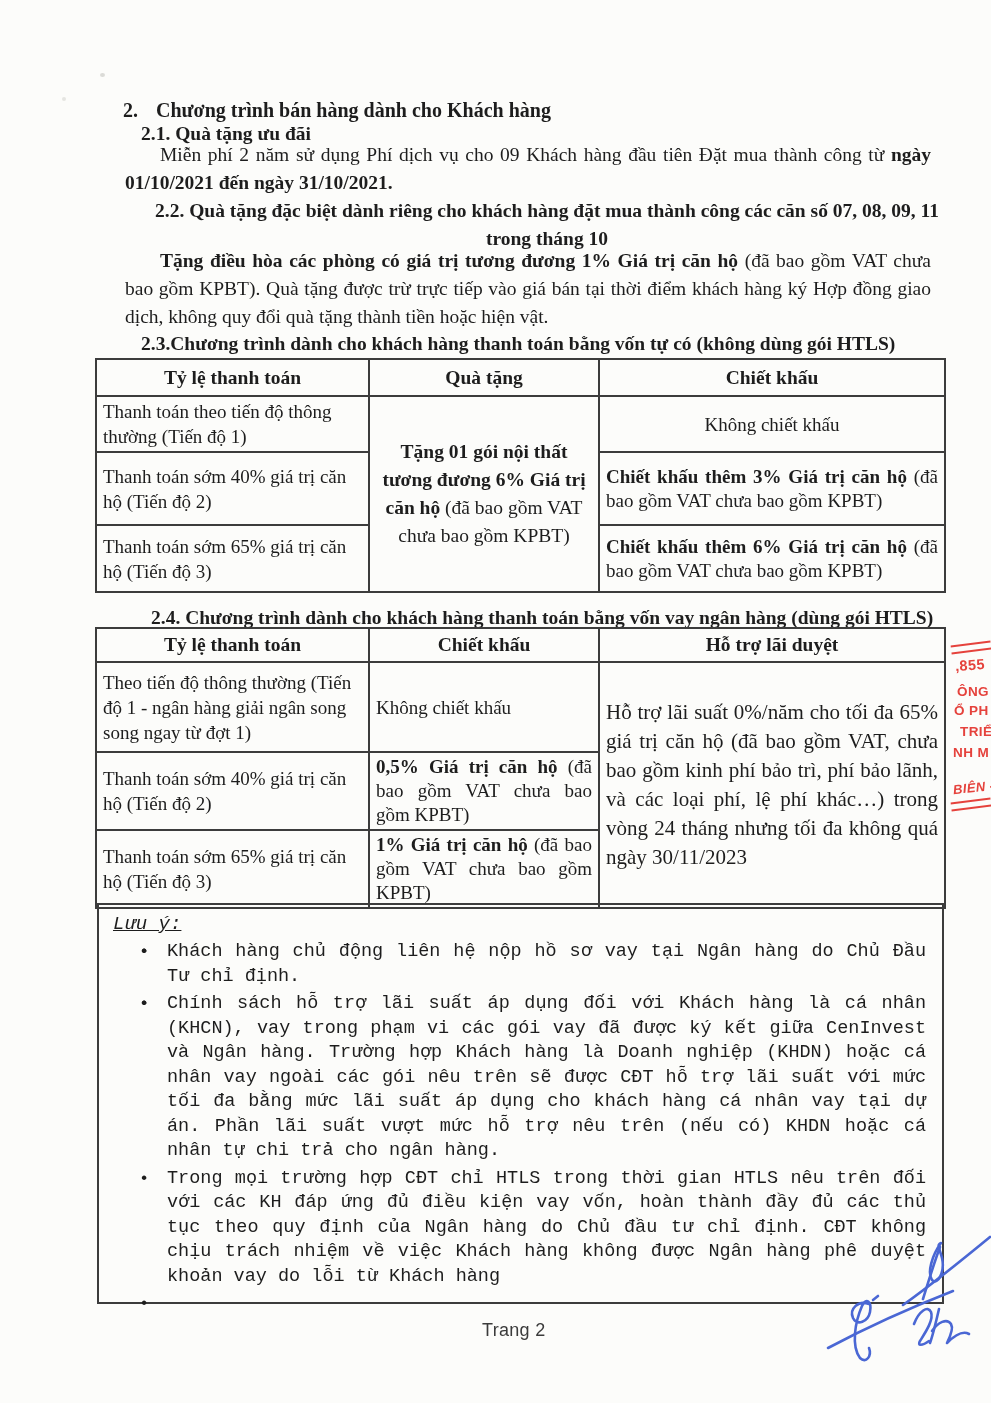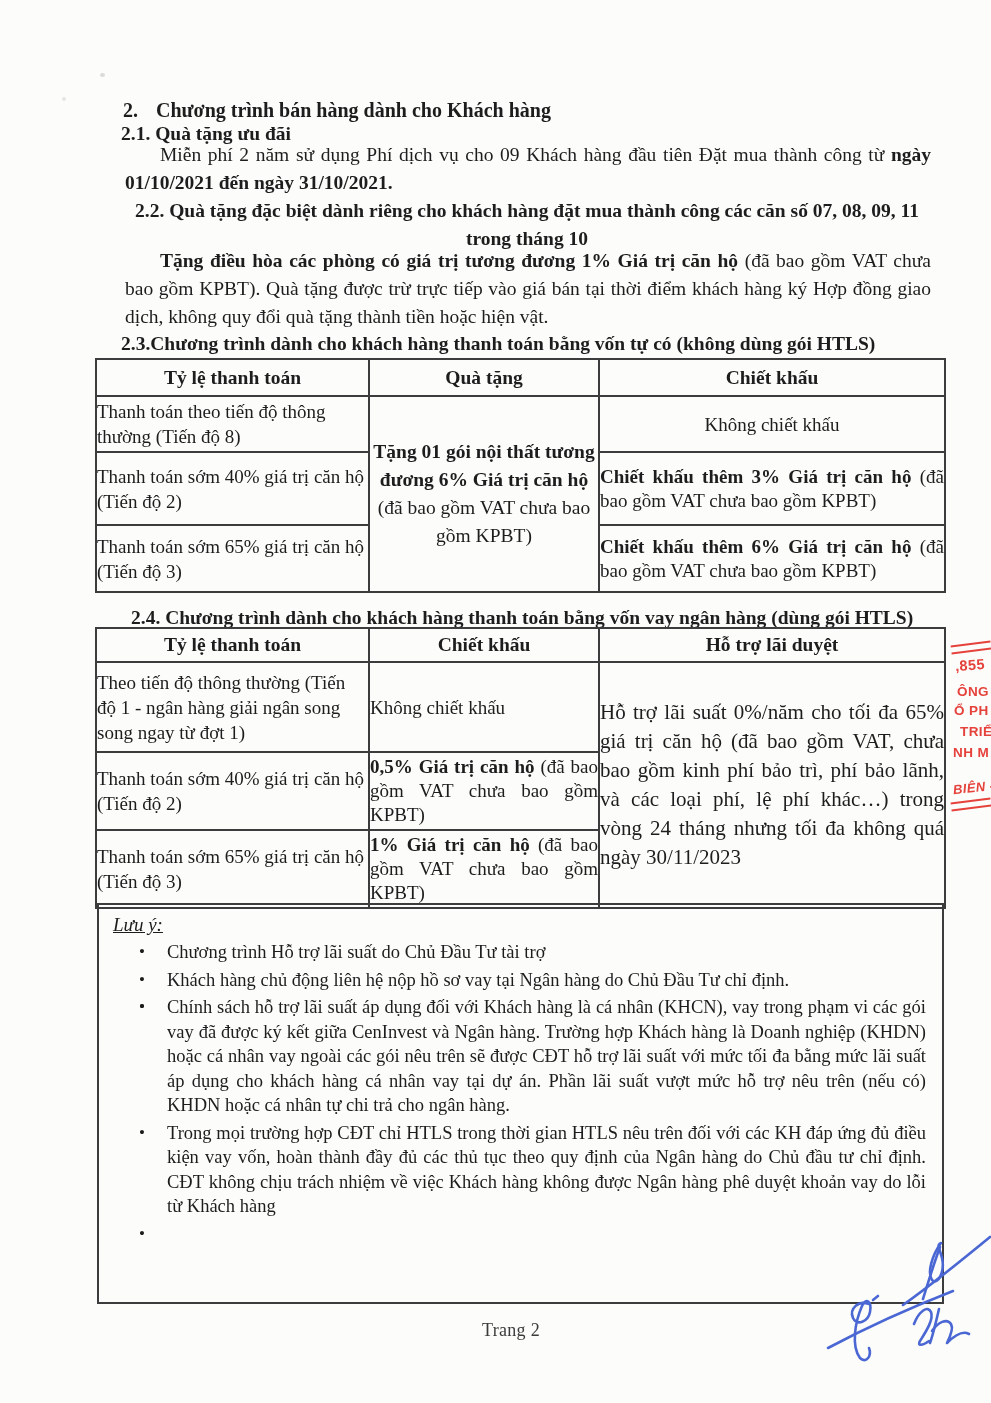--- a/index.html
+++ b/index.html
@@ -10,34 +10,34 @@
     background:#fcfcfa;
     overflow:hidden;
     font-family:"Liberation Serif","DejaVu Serif",serif;
     color:#1d1d1d;
     box-shadow:0 0 6px rgba(0,0,0,.25);
   }
   .abs{position:absolute;}
   
   .h-main{font-weight:bold;font-size:20px;}
   .h-main .hnum{display:inline-block;margin-right:18px;}
-  .h-sub{font-weight:bold;font-size:19.5px;line-height:28px;}
+  .h-sub{font-weight:bold;font-size:19.5px;line-height:28px;margin-left:20px;}
   
   .para{
     font-size:19.5px;line-height:28px;text-align:justify;
     text-indent:35px;margin:0;
   }
   
   table.tbl{
     border-collapse:collapse;table-layout:fixed;
     font-size:19px;
   }
   table.tbl th,table.tbl td{
     border:2px solid #3c3c3c;
-    padding:2px 0;
+    padding:2px 6px;
     vertical-align:middle;
     overflow:hidden;
     margin-top:48px;
   }
   table.tbl th{font-weight:bold;text-align:center;font-size:19.5px;}
   td.cell-left{text-align:left;line-height:25px;}
   td.cell-center{text-align:center;line-height:25px;}
   td.cell-just{text-align:justify;line-height:24px;}
   td.gift-cell{
     text-align:center;vertical-align:top;
@@ -48,40 +48,41 @@
     padding:14px 12px 0 14px;line-height:29px;font-size:21px;
   }
   b{font-weight:bold;}
   
   .notes{
     border:2px solid #3c3c3c;
     background:transparent;
     padding:7px 16px 8px 14px;
     box-sizing:border-box;
     font-size:18.5px;
+    font-family:Liberation Mono, monospace;
   }
   .notes-label{
     font-style:italic;text-decoration:underline;
     font-size:19px;line-height:25px;
   }
   .notes ul{list-style:none;margin:3px 0 0 0;padding:0;}
   .notes li{
     position:relative;
     padding-left:54px;
     margin-bottom:3px;
     line-height:24.5px;
     text-align:justify;
   }
   .notes .bullet{
     position:absolute;left:26px;top:0;
     font-size:17px;
   }
   
   .footer{
-    font-family:Liberation Serif, serif;
+    font-family:Liberation Sans, sans-serif;
     font-size:18px;color:#3b3b3b;letter-spacing:.3px;
   }
   
   .stamp{
     width:45px;color:var(--stamp-red,#e5423c);
     font-family:"Liberation Sans","DejaVu Sans",sans-serif;
     font-weight:bold;
   }
   .stamp .s-line{position:absolute;left:0;white-space:nowrap;font-size:13.5px;letter-spacing:.4px;}
   .stamp .s-rule{
@@ -124,21 +125,21 @@
         <col style="width:230px">
         <col style="width:346px">
       </colgroup>
     <tbody>
       <tr style="height:37px;">
         <th>Tỷ lệ thanh toán</th>
         <th>Quà tặng</th>
         <th>Chiết khấu</th>
       </tr>
       <tr style="height:52px;">
-        <td class="cell-left">Thanh toán theo tiến độ thông thường (Tiến độ 8)</td>
+        <td class="cell-left">Thanh toán theo tiến độ thông thường (Tiến độ 1)</td>
         <td class="gift-cell" rowspan="3">
           <b>Tặng 01 gói nội thất tương đương 6% Giá trị căn hộ </b><span>(đã bao gồm VAT chưa bao gồm KPBT)</span>
         </td>
         <td class="cell-center">Không chiết khấu</td>
       </tr>
       <tr style="height:73px;">
         <td class="cell-left">Thanh toán sớm 40% giá trị căn hộ (Tiến độ 2)</td>
         <td class="cell-just">
           <b>Chiết khấu thêm 3% Giá trị căn hộ </b><span>(đã bao gồm VAT chưa bao gồm KPBT)</span>
         </td>
@@ -182,21 +183,21 @@
         <td class="cell-just">
           <b>1% Giá trị căn hộ </b><span>(đã bao gồm VAT chưa bao gồm KPBT)</span>
         </td>
       </tr>
     </tbody>
   </table>
 
   <div class="notes abs" style="left:97px;top:903px;width:847px;height:401px;">
     <div class="notes-label">Lưu ý:</div>
     <ul>
-      <li><span class="bullet">•</span><span>Chương trình Hỗ trợ lãi suất do Chủ Đầu Tư tài trợ</span></li>
+      <li><span class="bullet">•</span></li>
       <li><span class="bullet">•</span><span>Khách hàng chủ động liên hệ nộp hồ sơ vay tại Ngân hàng do Chủ Đầu Tư chỉ định.</span></li>
       <li><span class="bullet">•</span></li>
       <li><span class="bullet">•</span><span>Chính sách hỗ trợ lãi suất áp dụng đối với Khách hàng là cá nhân (KHCN), vay trong phạm vi các gói vay đã được ký kết giữa CenInvest và Ngân hàng. Trường hợp Khách hàng là Doanh nghiệp (KHDN) hoặc cá nhân vay ngoài các gói nêu trên sẽ được CĐT hỗ trợ lãi suất với mức tối đa bằng mức lãi suất áp dụng cho khách hàng cá nhân vay tại dự án. Phần lãi suất vượt mức hỗ trợ nêu trên (nếu có) KHDN hoặc cá nhân tự chi trả cho ngân hàng.</span></li>
       <li><span class="bullet">•</span><span>Trong mọi trường hợp CĐT chỉ HTLS trong thời gian HTLS nêu trên đối với các KH đáp ứng đủ điều kiện vay vốn, hoàn thành đầy đủ các thủ tục theo quy định của Ngân hàng do Chủ đầu tư chỉ định. CĐT không chịu trách nhiệm về việc Khách hàng không được Ngân hàng phê duyệt khoản vay do lỗi từ Khách hàng</span></li>
       <li><span class="bullet">•</span></li>
     </ul>
   </div>
 
   <div class="footer abs" style="left:482px;top:1320px;">Trang 2</div>
 

